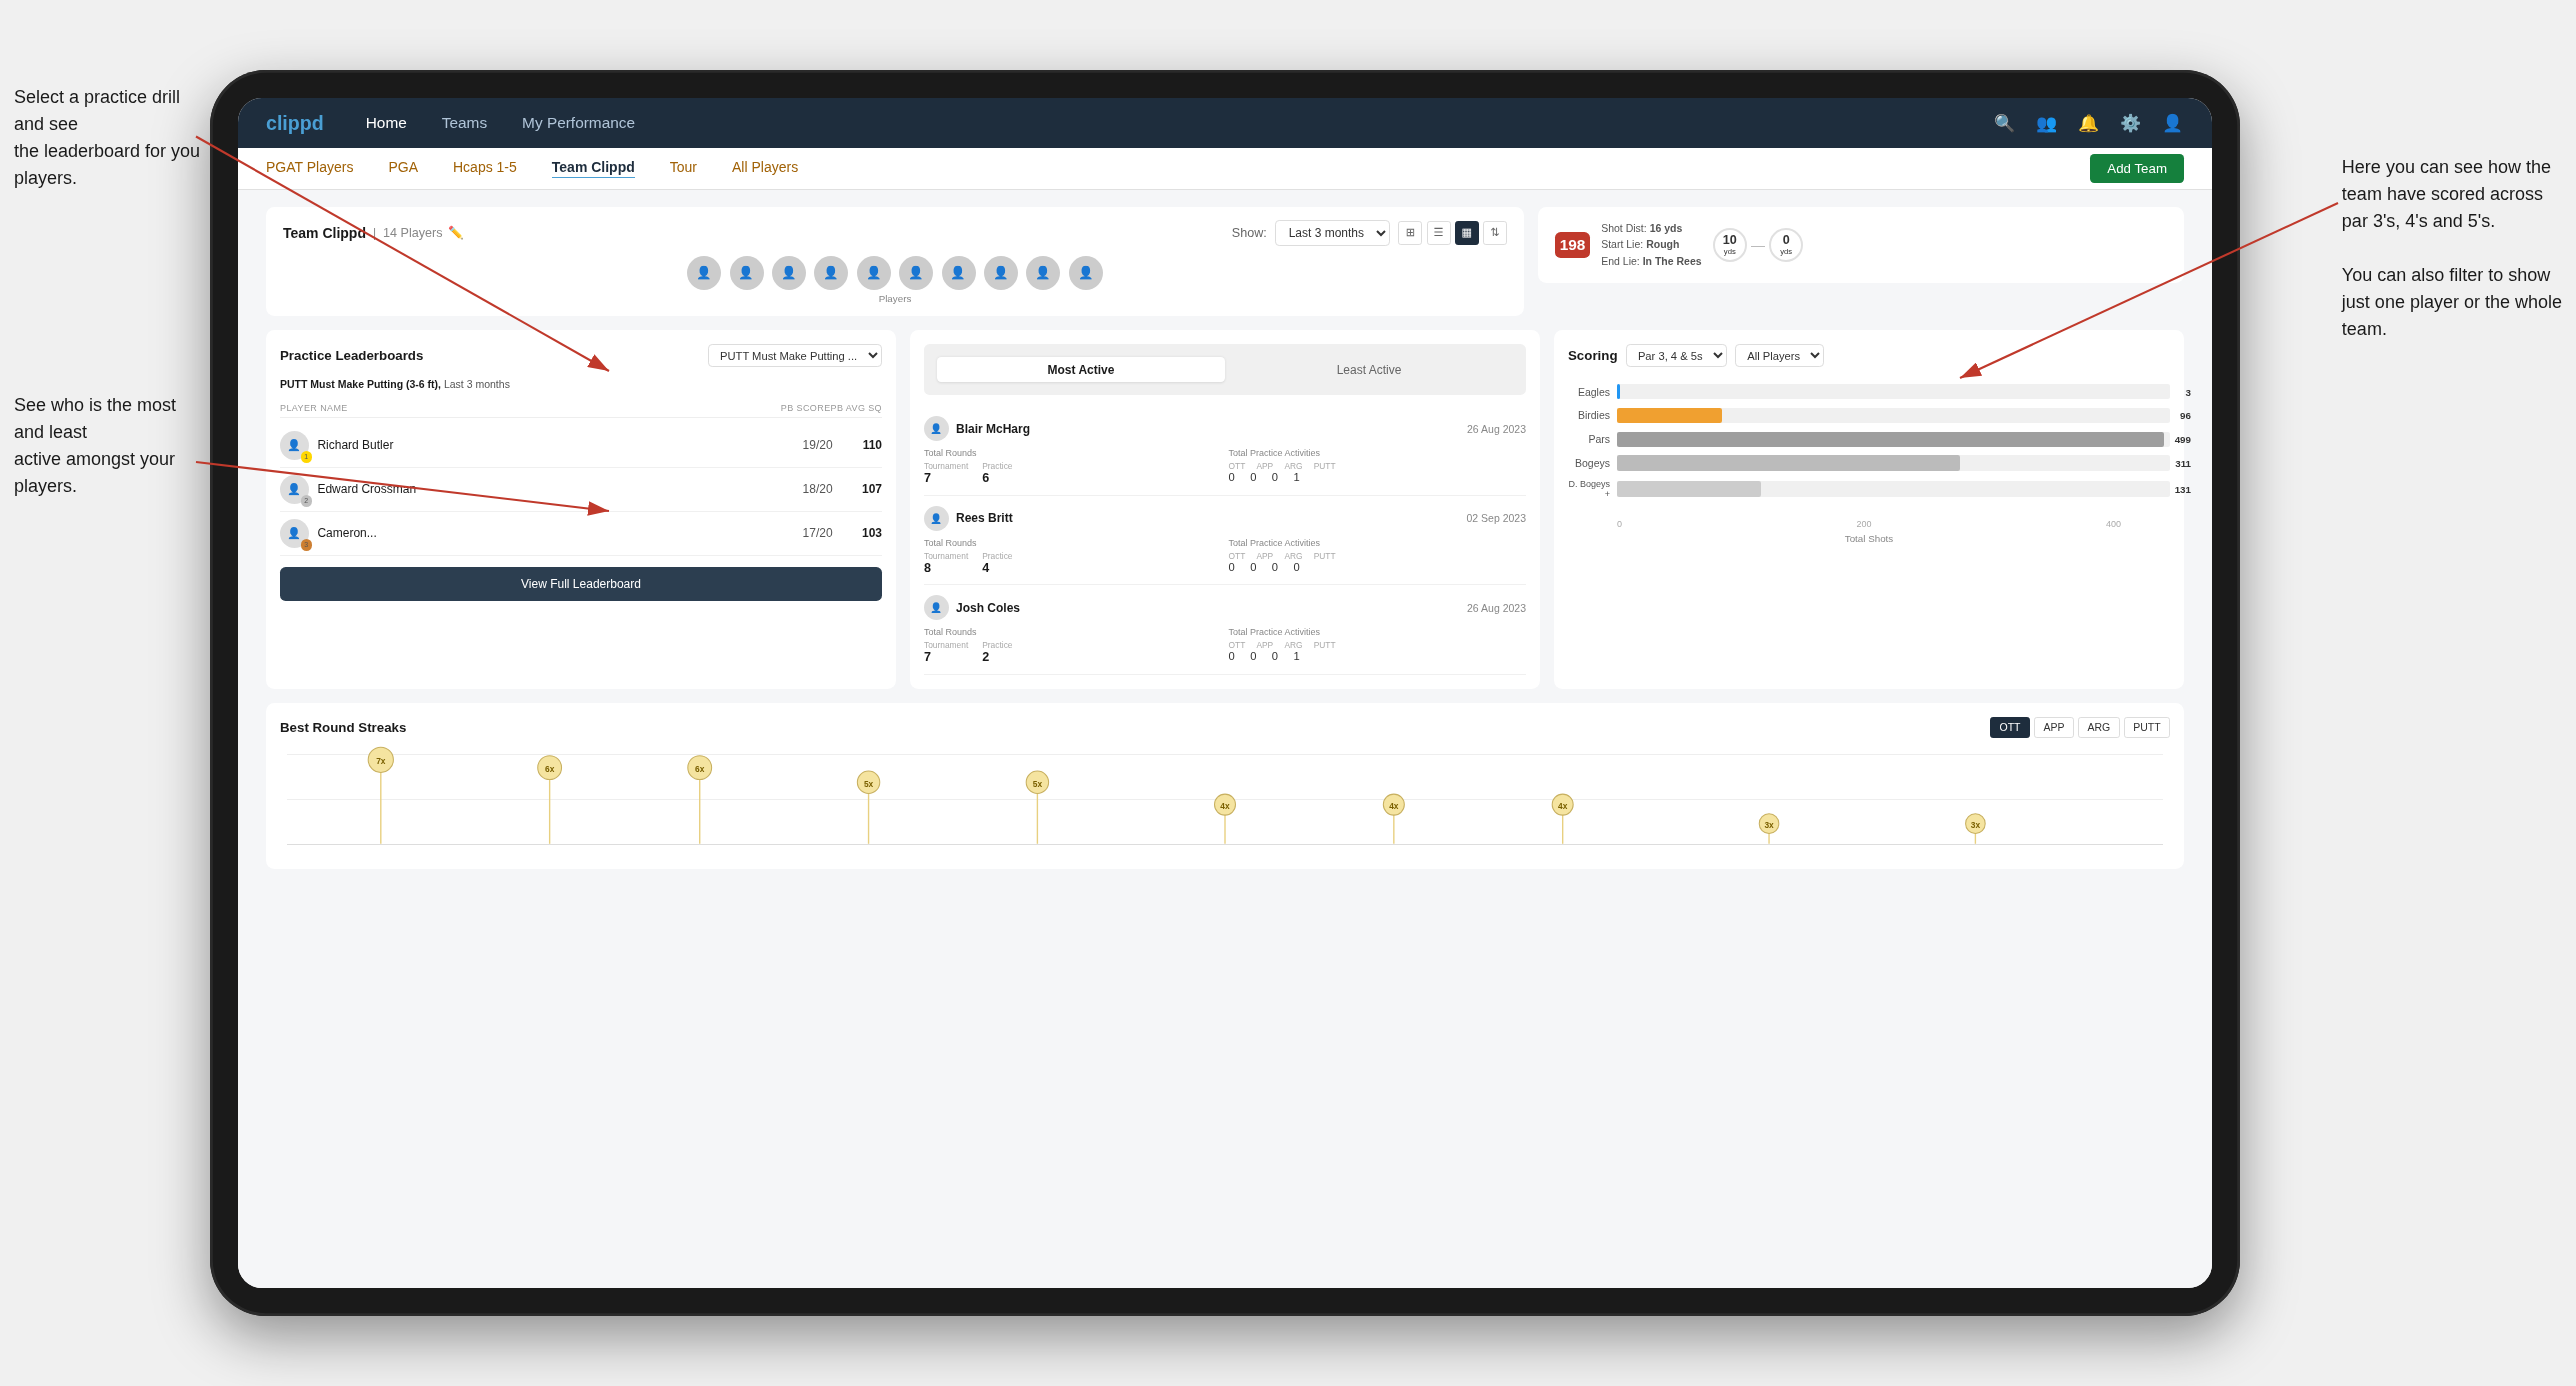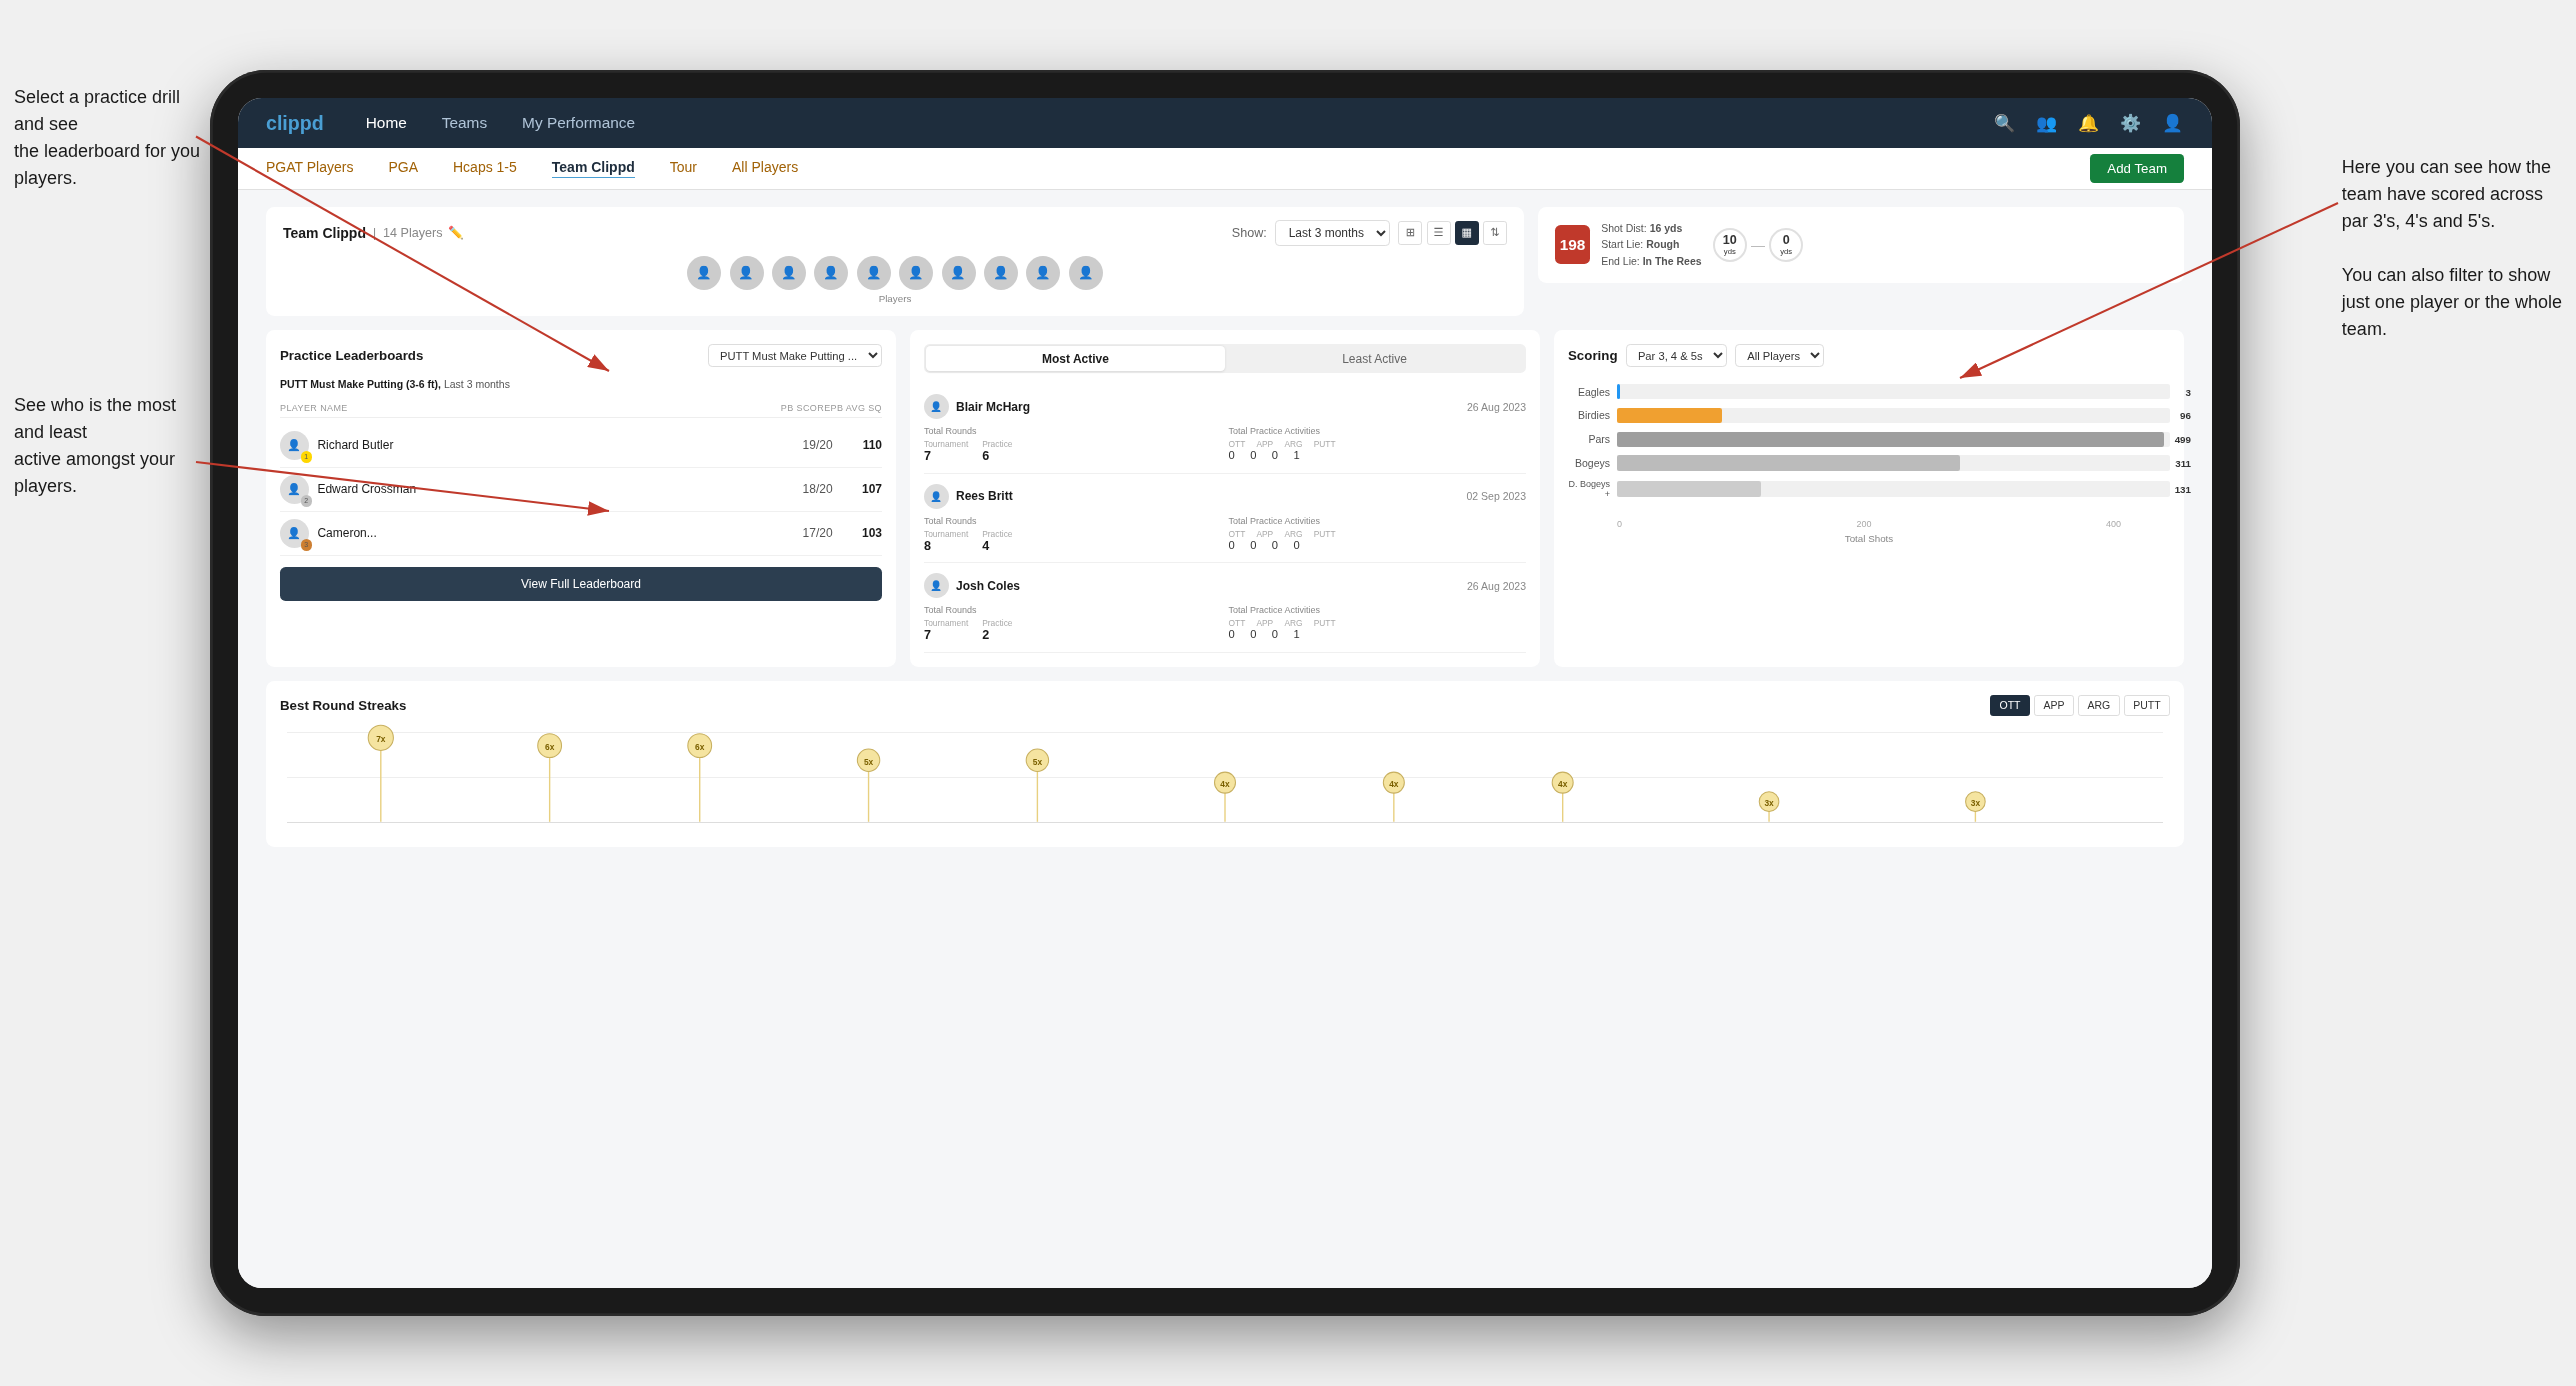--- a/index.html
+++ b/index.html
@@ -193,21 +193,21 @@
       background: #1e2d3d;
       color: #fff;
       border-color: #1e2d3d;
     }
     .shot-badge {
       background: #c0392b;
       color: #fff;
       font-size: 14px;
       font-weight: 700;
       width: 35px;
-      height: 39px;
+      height: 26px;
       border-radius: 5.6px;
       display: flex;
       align-items: center;
       justify-content: center;
     }
     .shot-info { font-size: 10.5px; color: #555; line-height: 1.6; }
     .shot-circle {
       width: 34px;
       height: 34px;
       border-radius: 50%;
@@ -333,21 +333,21 @@
       width: 100%;
       margin-top: 11.2px;
       text-align: center;
     }
 
     
     .tab-group {
       display: flex;
       background: #f0f0f0;
       border-radius: 5.6px;
-      padding: 2px;
+      padding: 13px;
       margin-bottom: 11.2px;
       justify-content: flex-end;
     }
     .tab-btn {
       flex: 1;
       padding: 5.6px 11.2px;
       border: none;
       border-radius: 4.2px;
       font-size: 12px;
       cursor: pointer;

